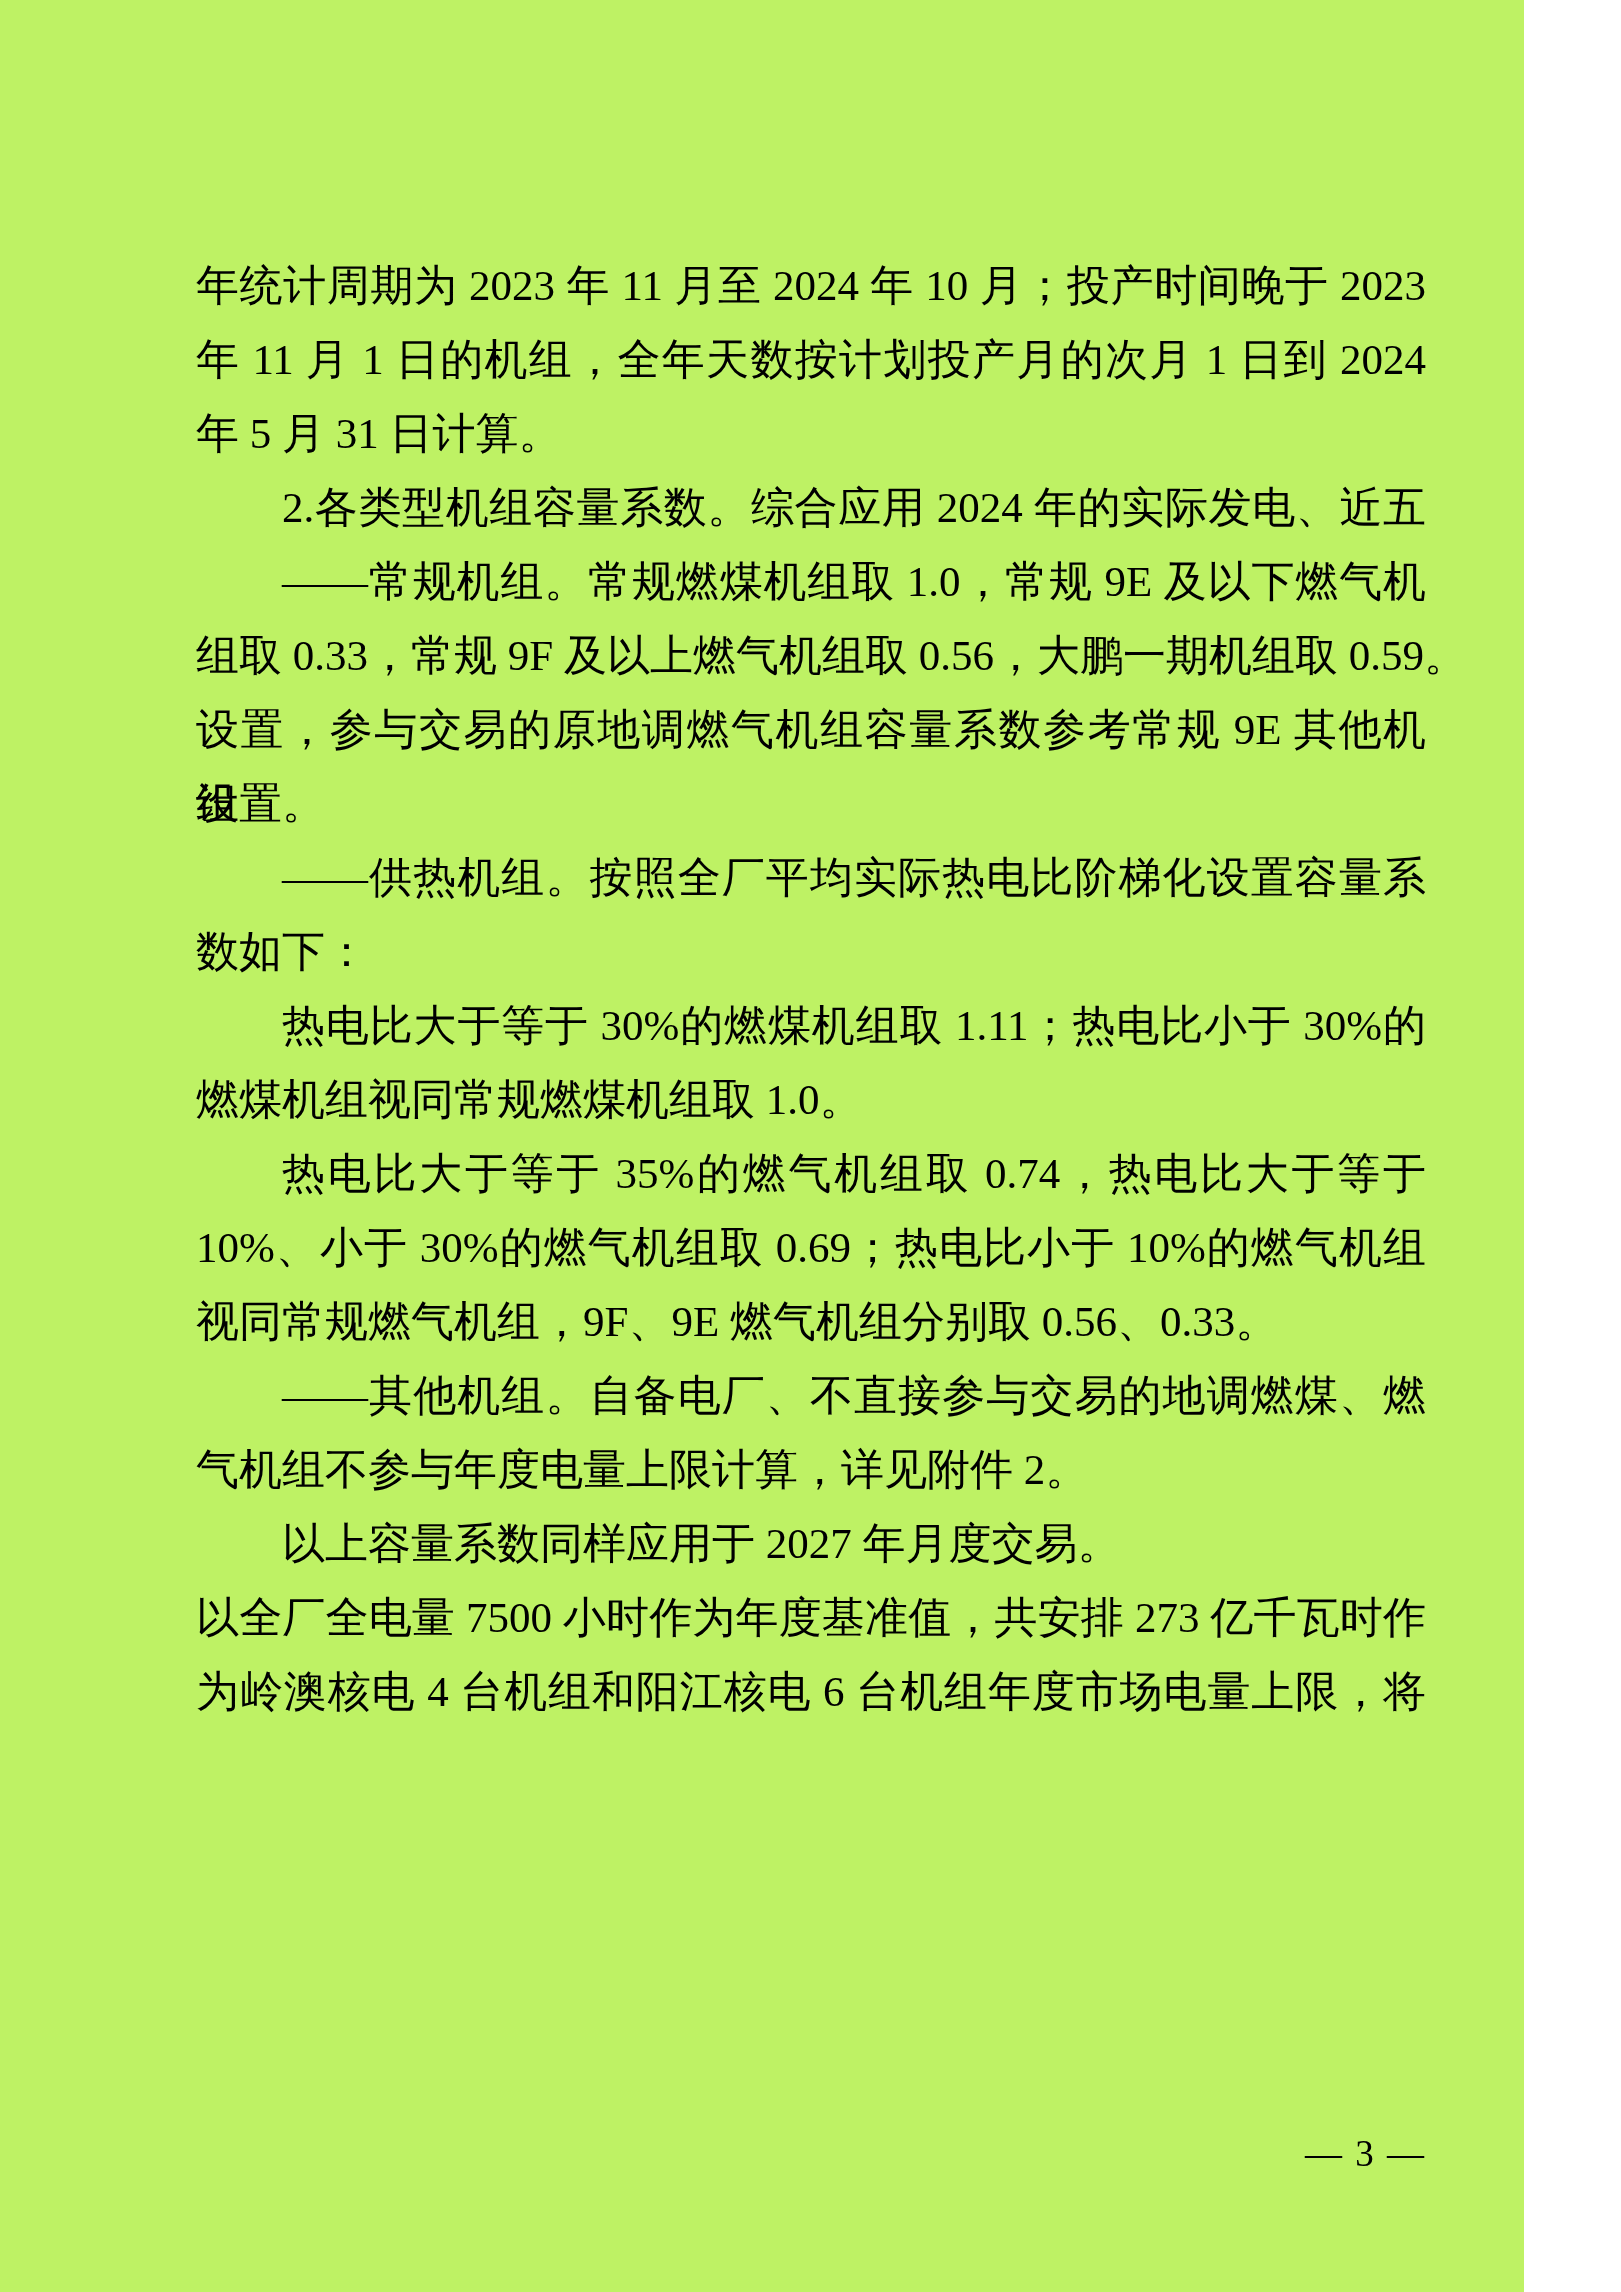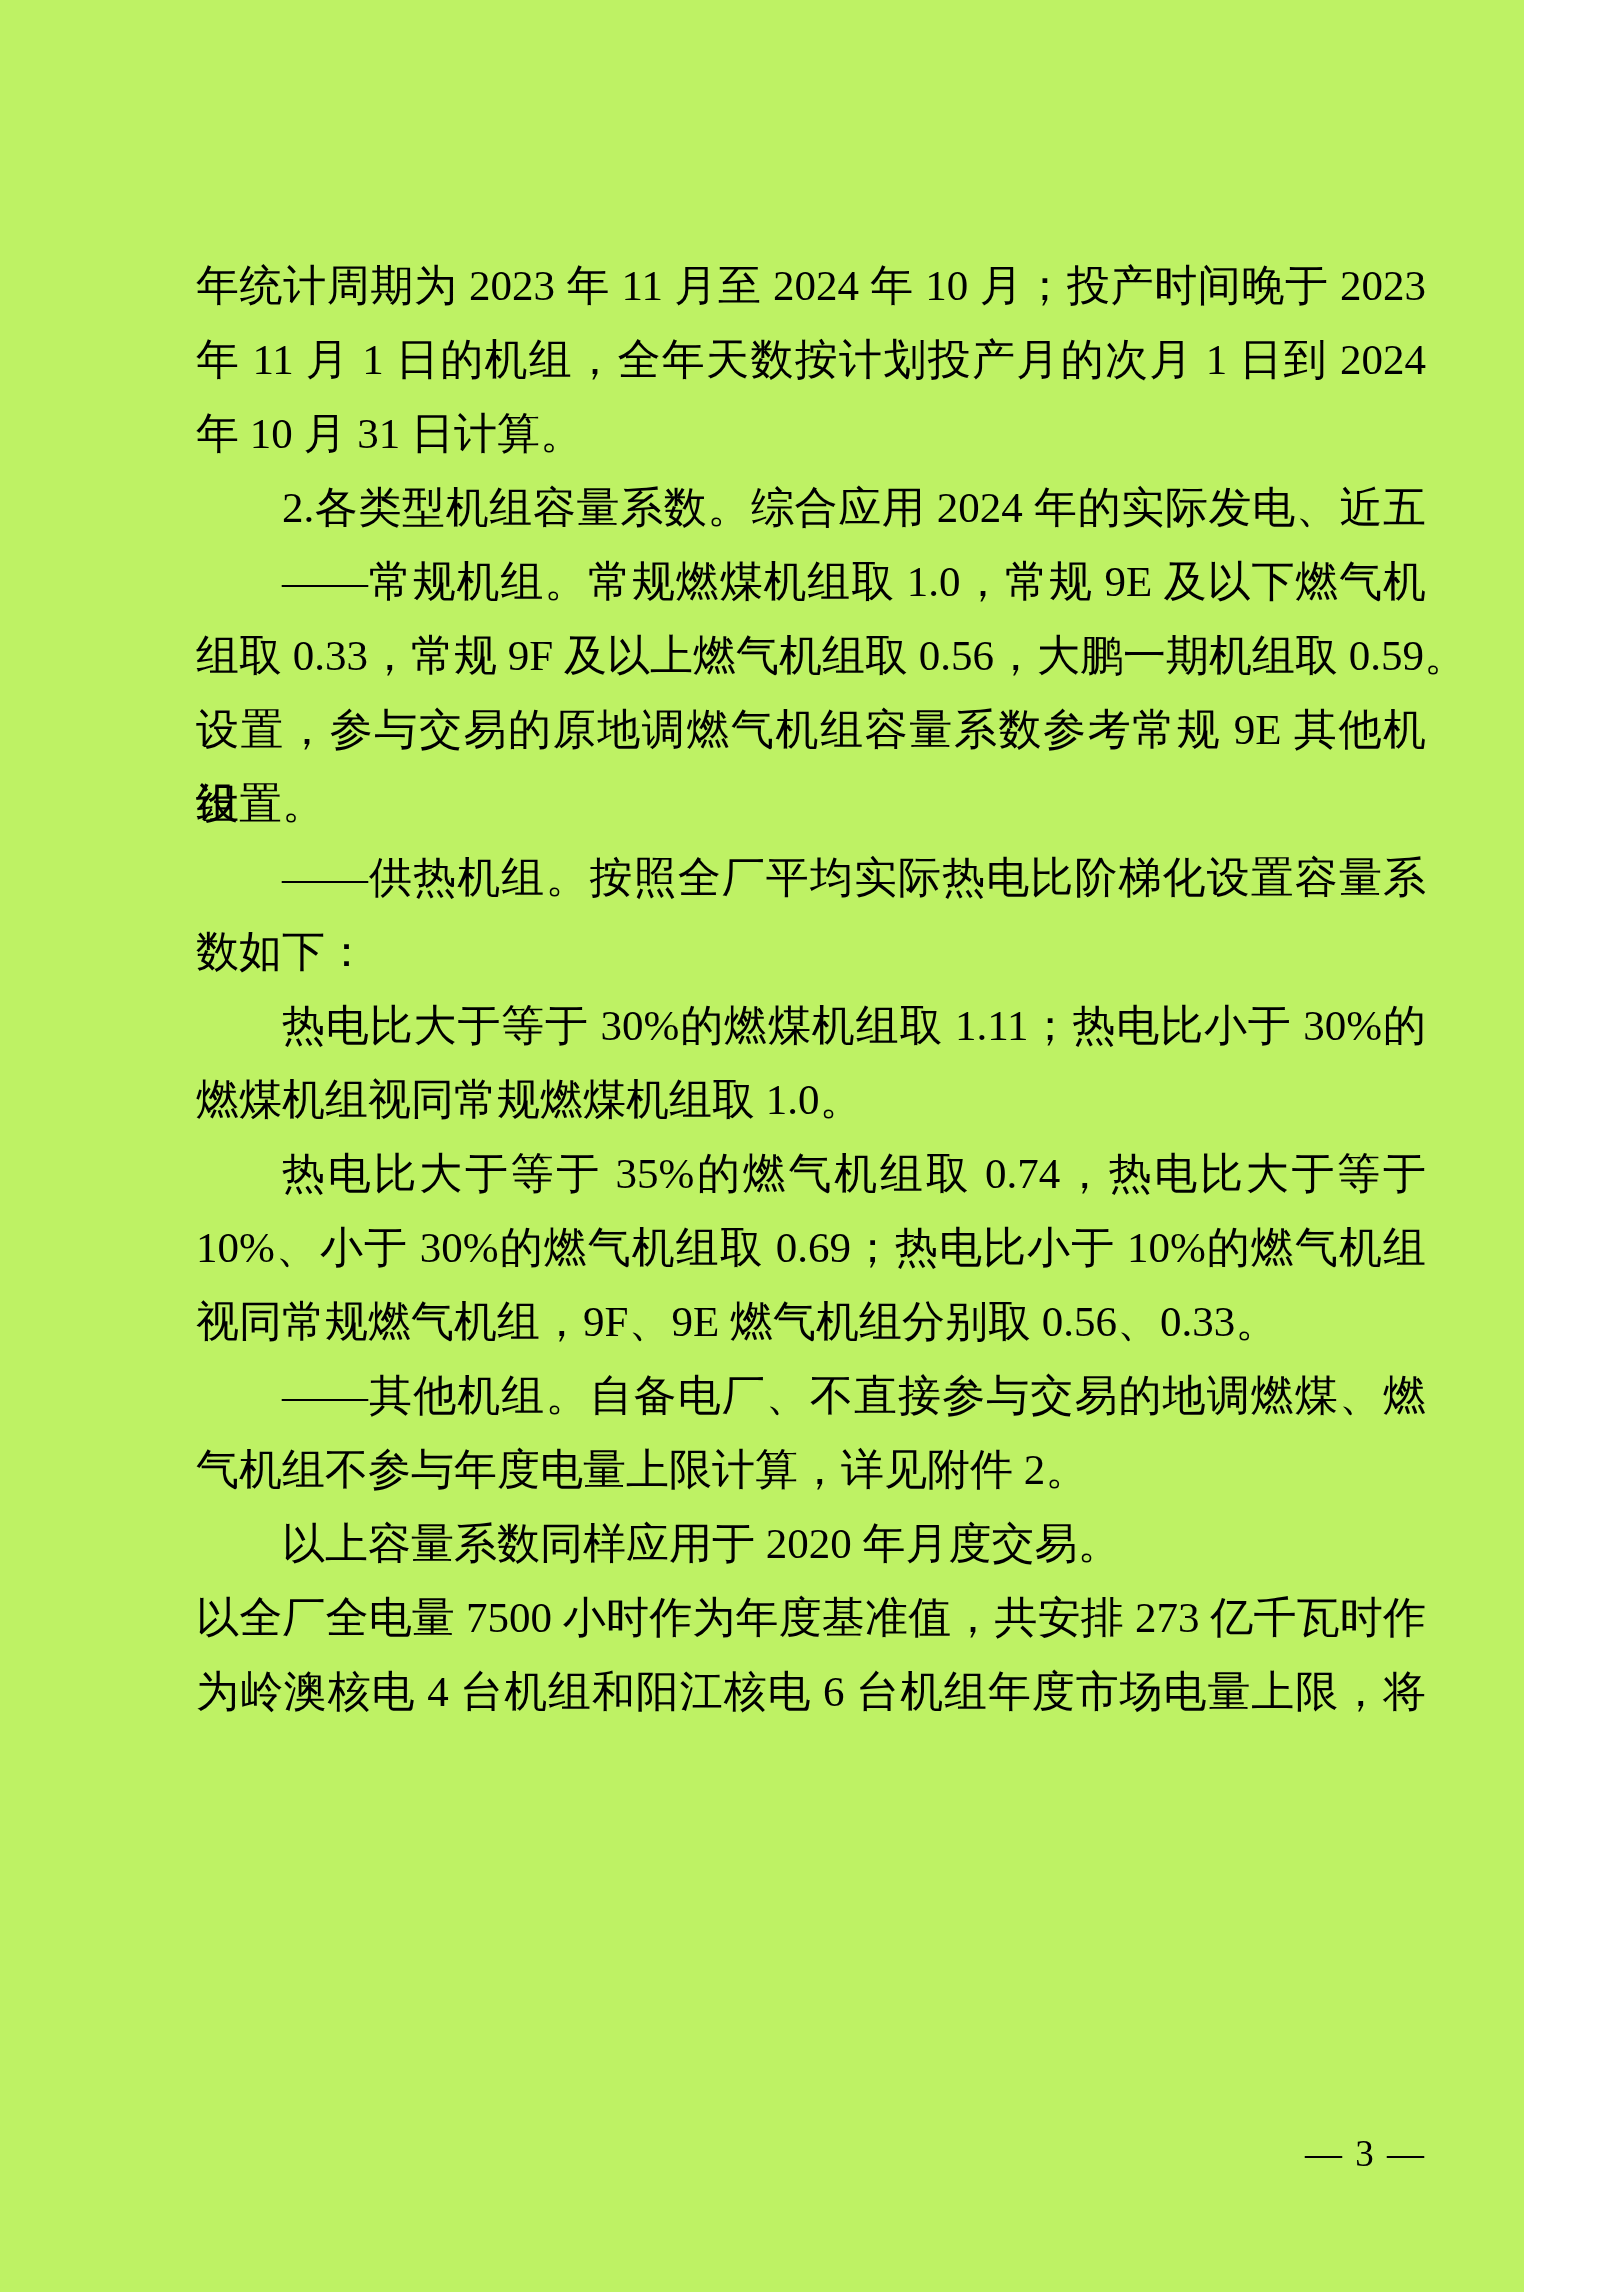--- a/index.html
+++ b/index.html
@@ -51,34 +51,34 @@
     letter-spacing: 2px;
   }
 </style>
 </head>
 <body>
 
 <div class="page">
   <div class="body-text">
       <div class="line justify">年统计周期为 2023 年 11 月至 2024 年 10 月；投产时间晚于 2023</div>
       <div class="line justify">年 11 月 1 日的机组，全年天数按计划投产月的次月 1 日到 2024</div>
-      <div class="line">年 10 月 31 日计算。</div>
+      <div class="line">年 5 月 31 日计算。</div>
       <div class="line indent justify">2.各类型机组容量系数。综合应用 2024 年的实际发电、近五</div>
       <div class="line indent justify">——常规机组。常规燃煤机组取 1.0，常规 9E 及以下燃气机</div>
       <div class="line">组取 0.33，常规 9F 及以上燃气机组取 0.56，大鹏一期机组取 0.59。</div>
       <div class="line justify">设置，参与交易的原地调燃气机组容量系数参考常规 9E 其他机组</div>
       <div class="line">设置。</div>
       <div class="line indent justify">——供热机组。按照全厂平均实际热电比阶梯化设置容量系</div>
       <div class="line">数如下：</div>
       <div class="line indent justify">热电比大于等于 30%的燃煤机组取 1.11；热电比小于 30%的</div>
       <div class="line">燃煤机组视同常规燃煤机组取 1.0。</div>
       <div class="line indent justify">热电比大于等于 35%的燃气机组取 0.74，热电比大于等于</div>
       <div class="line justify">10%、小于 30%的燃气机组取 0.69；热电比小于 10%的燃气机组</div>
       <div class="line">视同常规燃气机组，9F、9E 燃气机组分别取 0.56、0.33。</div>
       <div class="line indent justify">——其他机组。自备电厂、不直接参与交易的地调燃煤、燃</div>
       <div class="line">气机组不参与年度电量上限计算，详见附件 2。</div>
-      <div class="line indent">以上容量系数同样应用于 2020 年月度交易。</div>
+      <div class="line indent">以上容量系数同样应用于 2027 年月度交易。</div>
       <div class="line justify">以全厂全电量 7500 小时作为年度基准值，共安排 273 亿千瓦时作</div>
       <div class="line justify">为岭澳核电 4 台机组和阳江核电 6 台机组年度市场电量上限，将</div>
     </div>
   <div class="page-footer">— 3 —</div>
 </div>
 
 
 </body></html>

